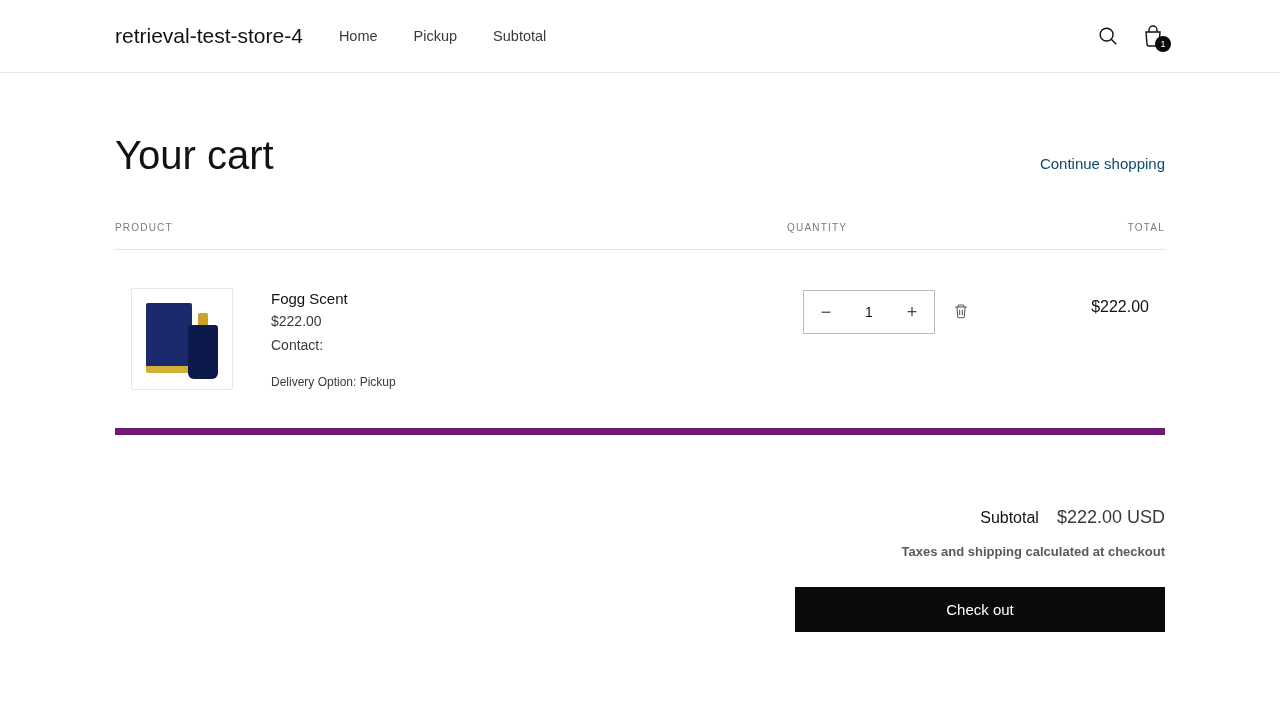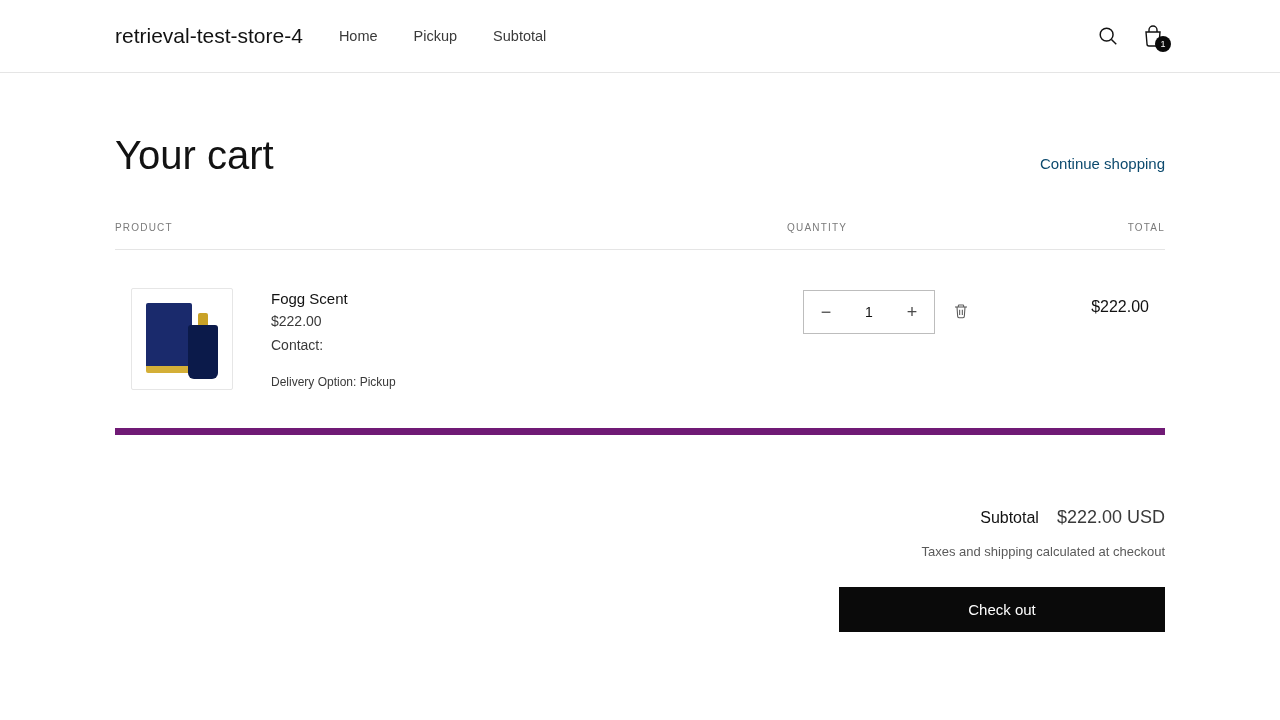--- a/index.html
+++ b/index.html
@@ -225,23 +225,24 @@
     font-size: 16px;
     color: #121212;
   }
   .subtotal-amount {
     font-size: 18px;
     color: #3a3a3a;
   }
   .tax-note {
     font-size: 13px;
     color: #5a5a5a;
+    font-weight: bold;
   }
   .checkout-btn {
-    width: 326px;
+    width: 370px;
     height: 45px;
     background: #0a0a0a;
     color: #fff;
     border: none;
     font-size: 15px;
     cursor: pointer;
     margin-top: 12px;
   }
 </style>
 </head>

